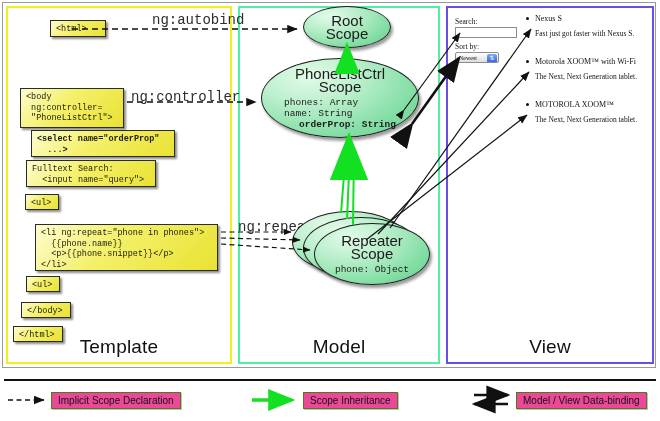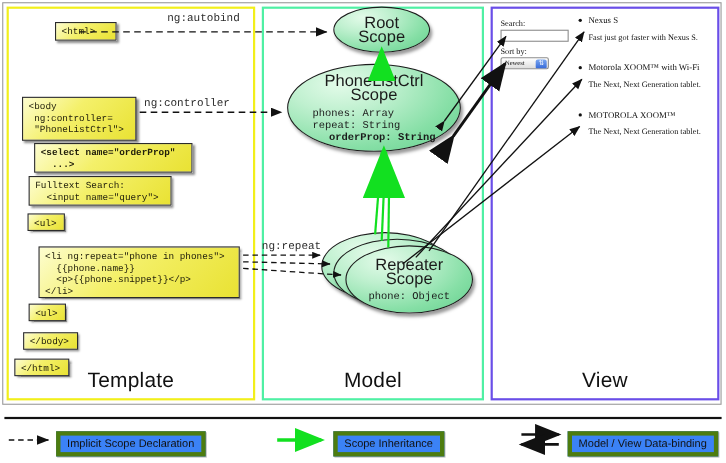--- a/index.html
+++ b/index.html
@@ -60,21 +60,21 @@
   .ghost{
     position:absolute;box-sizing:border-box;
     border:1.6px solid #1d1d1d;border-radius:50%;
     background:radial-gradient(ellipse at 30% 22%,#e3fbe9 0%,#bff0cf 32%,#86dfa6 70%,#63ce8c 100%);
     box-shadow:2px 3px 3px rgba(0,0,0,.35);
   }
 
   
   .edge-label{
     position:absolute;font-family:"Liberation Mono","DejaVu Sans Mono",monospace;
-    font-size:10px;color:#2c2c2c;white-space:nowrap;
+    font-size:14px;color:#2c2c2c;white-space:nowrap;
   }
 
   
   .view-label{position:absolute;font-family:"Liberation Serif",serif;font-size:7.5px;color:#111;}
   .view-input{
     position:absolute;box-sizing:border-box;
     border:1px solid #8c8c8c;background:#fff;height:11px;
   }
   .view-select{
     position:absolute;box-sizing:border-box;height:11px;
@@ -98,21 +98,21 @@
   }
   .phone-snip{
     font-family:"Liberation Serif",serif;font-size:7.5px;color:#111;
     margin-top:6px;white-space:nowrap;
   }
 
   
   .legend-rule{position:absolute;left:4px;top:379px;width:652px;height:2px;background:#111;}
   .legend-item{position:absolute;}
   .legend-box{
-    box-sizing:border-box;border:4px solid #4d7c0f;background:#3b82f6;
+    box-sizing:border-box;border:1px solid #4d7c0f;background:#ec4899;
     font-family:"Liberation Sans",sans-serif;font-size:10px;color:#111;
     padding:2px 6px;white-space:nowrap;box-shadow:1px 1px 0 rgba(0,0,0,.25);
   }
   svg.overlay{position:absolute;left:0;top:0;width:660px;height:421px;pointer-events:none;}
 </style>
 </head>
 <body>
 
 <div id="stage">
 
@@ -160,21 +160,21 @@
   <div class="ell" style="left:303px;top:6px;width:88px;height:42px;">
     <div class="t">Root</div>
     <div class="t">Scope</div>
   </div>
 
   <div class="ell" style="left:261px;top:58px;width:158px;height:80px;">
     <div class="t">PhoneListCtrl</div>
     <div class="t">Scope</div>
     <div class="props">
       <div>phones: Array</div>
-      <div>repeat: String</div>
+      <div>name: String</div>
       <div style="font-weight:bold;margin-left:15px;">orderProp: String</div>
     </div>
   </div>
 
   <div class="ghost" style="left:292px;top:211px;width:116px;height:62px;"></div>
   <div class="ghost" style="left:303px;top:217px;width:116px;height:62px;"></div>
   <div class="ell" style="left:314px;top:223px;width:116px;height:62px;">
     <div class="t">Repeater</div>
     <div class="t">Scope</div>
     <div class="props">

